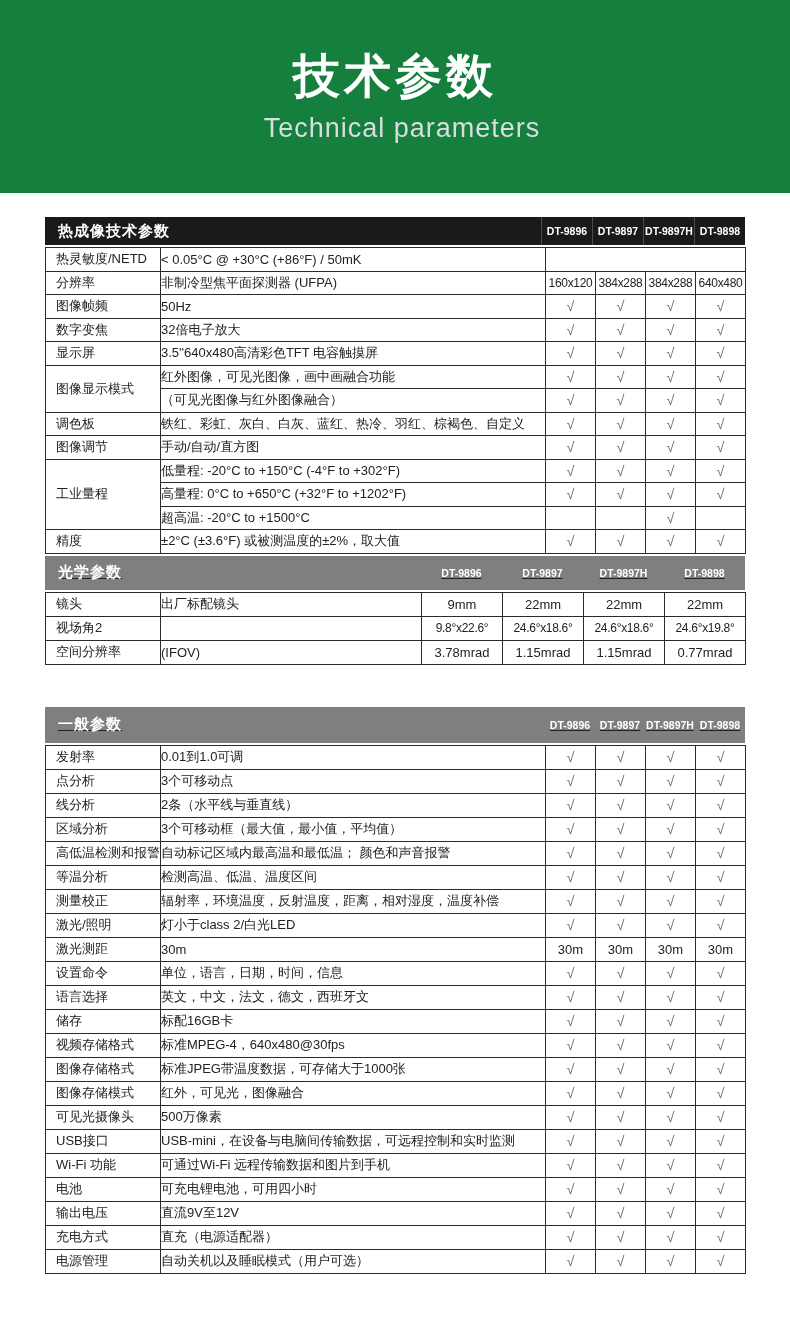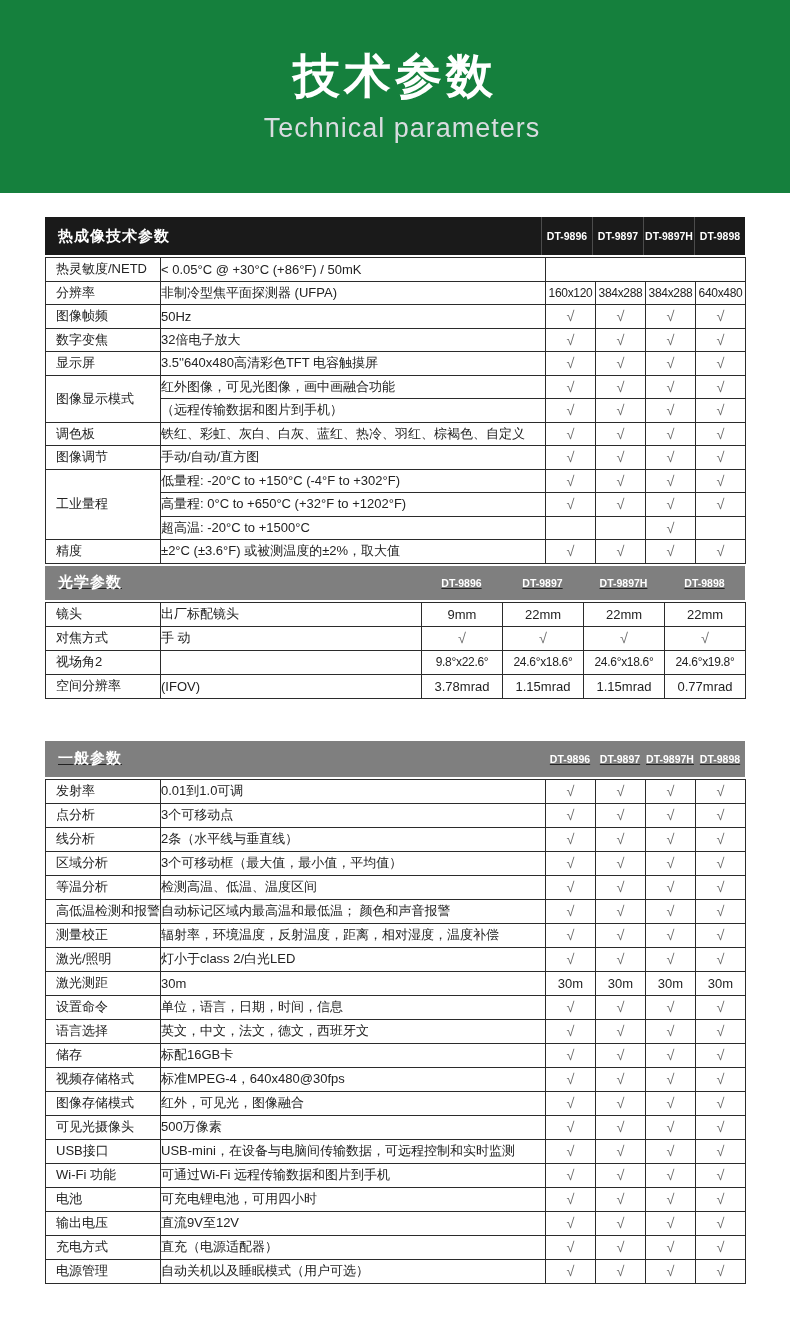--- a/index.html
+++ b/index.html
@@ -16,21 +16,21 @@
     color:#ffffff; font-size:47px; font-weight:bold; letter-spacing:4px; line-height:1;
   }
   .banner .subtitle {
     margin-top:16px; color:#d9dce0; font-size:27px; font-weight:normal; letter-spacing:1px; line-height:1;margin-left:14px;
   }
   
   .tblock { width:700px; margin-left:45px; }
   .tblock.first { margin-top:24px; }
   .tblock.general { margin-top:42px; }
   .bar { display:flex; align-items:stretch; }
-  .bar.dark { height:38px; background:#1a1a1a; margin-bottom:2px; }
+  .bar.dark { height:28px; background:#1a1a1a; margin-bottom:2px; }
   .bar.gray { height:34px; background:#7f7f7f; margin-top:2px; margin-bottom:2px;text-decoration:underline; }
   .bar .btitle {
     flex:1; display:flex; align-items:center; padding-left:13px;
     color:#ffffff; font-weight:bold; font-size:15px; letter-spacing:1px;
   }
   .mods { display:flex; }
   .mod {
     display:flex; align-items:center; justify-content:center;
     color:#ffffff; font-weight:bold; font-size:10.5px; letter-spacing:0;
   }
@@ -118,21 +118,21 @@
         </tr>
         <tr>
           <td class="lab" rowspan="2">图像显示模式</td>
           <td class="desc">红外图像，可见光图像，画中画融合功能</td>
           <td class="check">√</td>
           <td class="check">√</td>
           <td class="check">√</td>
           <td class="check">√</td>
         </tr>
         <tr>
-          <td class="desc">（远程传输数据和图片到手机）</td>
+          <td class="desc">（可见光图像与红外图像融合）</td>
           <td class="check">√</td>
           <td class="check">√</td>
           <td class="check">√</td>
           <td class="check">√</td>
         </tr>
         <tr>
           <td class="lab">调色板</td>
           <td class="desc">铁红、彩虹、灰白、白灰、蓝红、热冷、羽红、棕褐色、自定义</td>
           <td class="check">√</td>
           <td class="check">√</td>
@@ -200,28 +200,20 @@
     <tbody id="optical-grid">
         <tr>
           <td class="lab">镜头</td>
           <td class="desc">出厂标配镜头</td>
           <td class="val">9mm</td>
           <td class="val">22mm</td>
           <td class="val">22mm</td>
           <td class="val">22mm</td>
         </tr>
         <tr>
-          <td class="lab">对焦方式</td>
-          <td class="desc">手 动</td>
-          <td class="check">√</td>
-          <td class="check">√</td>
-          <td class="check">√</td>
-          <td class="check">√</td>
-        </tr>
-        <tr>
           <td class="lab">视场角2</td>
           <td class="desc"></td>
           <td class="val small">9.8°x22.6°</td>
           <td class="val small">24.6°x18.6°</td>
           <td class="val small">24.6°x18.6°</td>
           <td class="val small">24.6°x19.8°</td>
         </tr>
         <tr>
           <td class="lab">空间分辨率</td>
           <td class="desc">(IFOV)</td>
@@ -280,30 +272,30 @@
         </tr>
         <tr>
           <td class="lab">区域分析</td>
           <td class="desc">3个可移动框（最大值，最小值，平均值）</td>
           <td class="check">√</td>
           <td class="check">√</td>
           <td class="check">√</td>
           <td class="check">√</td>
         </tr>
         <tr>
+          <td class="lab">高低温检测和报警</td>
+          <td class="desc">自动标记区域内最高温和最低温； 颜色和声音报警</td>
+          <td class="check">√</td>
+          <td class="check">√</td>
+          <td class="check">√</td>
+          <td class="check">√</td>
+        </tr>
+        <tr>
           <td class="lab">等温分析</td>
           <td class="desc">检测高温、低温、温度区间</td>
-          <td class="check">√</td>
-          <td class="check">√</td>
-          <td class="check">√</td>
-          <td class="check">√</td>
-        </tr>
-        <tr>
-          <td class="lab">高低温检测和报警</td>
-          <td class="desc">自动标记区域内最高温和最低温； 颜色和声音报警</td>
           <td class="check">√</td>
           <td class="check">√</td>
           <td class="check">√</td>
           <td class="check">√</td>
         </tr>
         <tr>
           <td class="lab">测量校正</td>
           <td class="desc">辐射率，环境温度，反射温度，距离，相对湿度，温度补偿</td>
           <td class="check">√</td>
           <td class="check">√</td>
@@ -346,20 +338,28 @@
           <td class="lab">储存</td>
           <td class="desc">标配16GB卡</td>
           <td class="check">√</td>
           <td class="check">√</td>
           <td class="check">√</td>
           <td class="check">√</td>
         </tr>
         <tr>
           <td class="lab">视频存储格式</td>
           <td class="desc">标准MPEG-4，640x480@30fps</td>
+          <td class="check">√</td>
+          <td class="check">√</td>
+          <td class="check">√</td>
+          <td class="check">√</td>
+        </tr>
+        <tr>
+          <td class="lab">图像存储格式</td>
+          <td class="desc">标准JPEG带温度数据，可存储大于1000张</td>
           <td class="check">√</td>
           <td class="check">√</td>
           <td class="check">√</td>
           <td class="check">√</td>
         </tr>
         <tr>
           <td class="lab">图像存储模式</td>
           <td class="desc">红外，可见光，图像融合</td>
           <td class="check">√</td>
           <td class="check">√</td>

